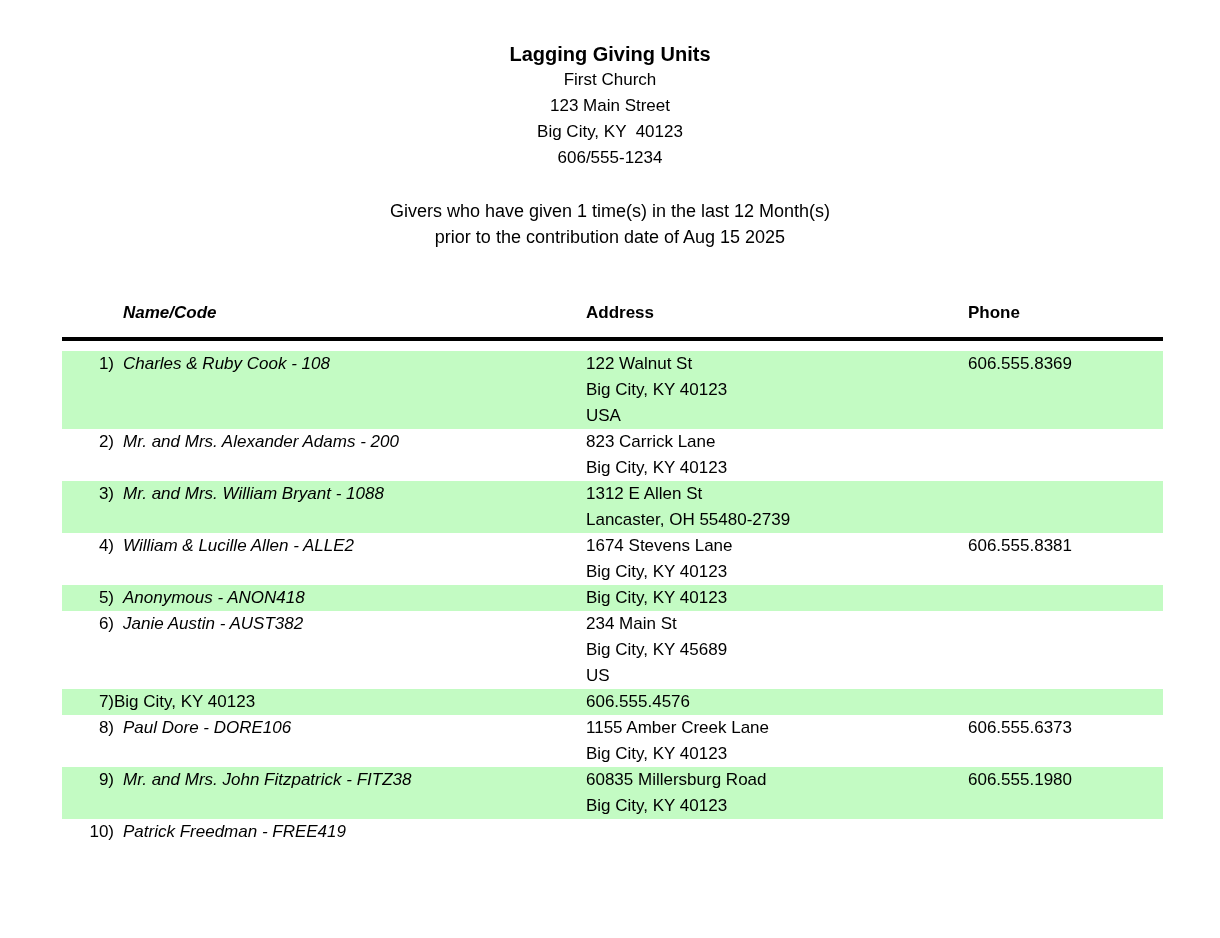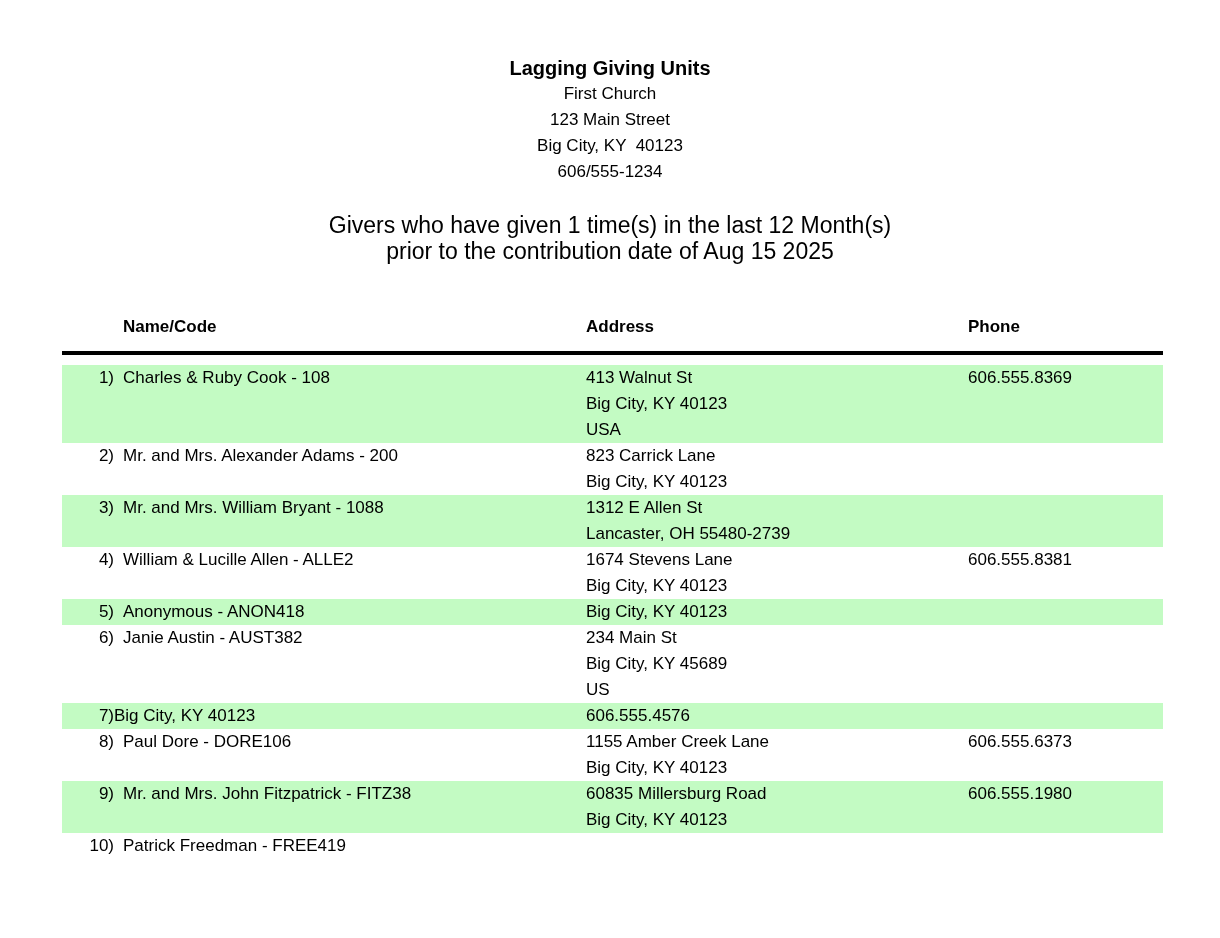--- a/index.html
+++ b/index.html
@@ -5,50 +5,50 @@
   html, body { margin: 0; padding: 0; }
   body {
     width: 1220px;
     height: 938px;
     overflow: hidden;
     background: #ffffff;
     color: #000000;
     font-family: "Liberation Sans", sans-serif;
   }
   .report-header {
-    padding-top: 55px;
+    padding-top: 41px;
     text-align: center;
     font-size: 17px;
     line-height: 26px;
   }
   .report-header > div { white-space: pre; }
   .report-title {
     font-size: 20px;
     font-weight: bold;
     line-height: 26px;
   }
   .criteria {
     margin-top: 27px;
     text-align: center;
-    font-size: 23px;
+    font-size: 18px;
     line-height: 26px;
   }
   .report-table {
     margin-left: 62px;
     margin-top: 50px;
     width: 1101px;
   }
   .row-grid {
     display: grid;
     grid-template-columns: 52px 472px 382px 195px;
     font-size: 17px;
     line-height: 26px;
   }
   .cell.num  { text-align: right; white-space: pre; }
-  .cell.name { padding-left: 9px; white-space: pre; }
+  .cell.name { padding-left: 9px; white-space: pre; font-style: italic; }
   .cell.address { white-space: pre; }
   .cell.phone { white-space: pre; }
   .th { font-weight: bold; }
   .header-rule {
     height: 4px;
     background: #000000;
     margin-top: 11px;
   }
   #table-rows { margin-top: 10px; }
   .row.highlight { background: var(--highlight, #c3fbc3); }
@@ -76,21 +76,21 @@
       <div class="cell num"></div>
       <div class="cell name th">Name/Code</div>
       <div class="cell address th">Address</div>
       <div class="cell phone th">Phone</div>
     </div>
     <div class="header-rule"></div>
     <div id="table-rows">
   <div class="row row-grid highlight">
     <div class="cell num">1)</div>
     <div class="cell name">Charles &amp; Ruby Cook - 108</div>
-    <div class="cell address"><div>413 Walnut St</div><div>Big City, KY 40123</div><div>USA</div></div>
+    <div class="cell address"><div>122 Walnut St</div><div>Big City, KY 40123</div><div>USA</div></div>
     <div class="cell phone">606.555.8369</div>
   </div>
 
   <div class="row row-grid">
     <div class="cell num">2)</div>
     <div class="cell name">Mr. and Mrs. Alexander Adams - 200</div>
     <div class="cell address"><div>823 Carrick Lane</div><div>Big City, KY 40123</div></div>
     <div class="cell phone"></div>
   </div>
 

